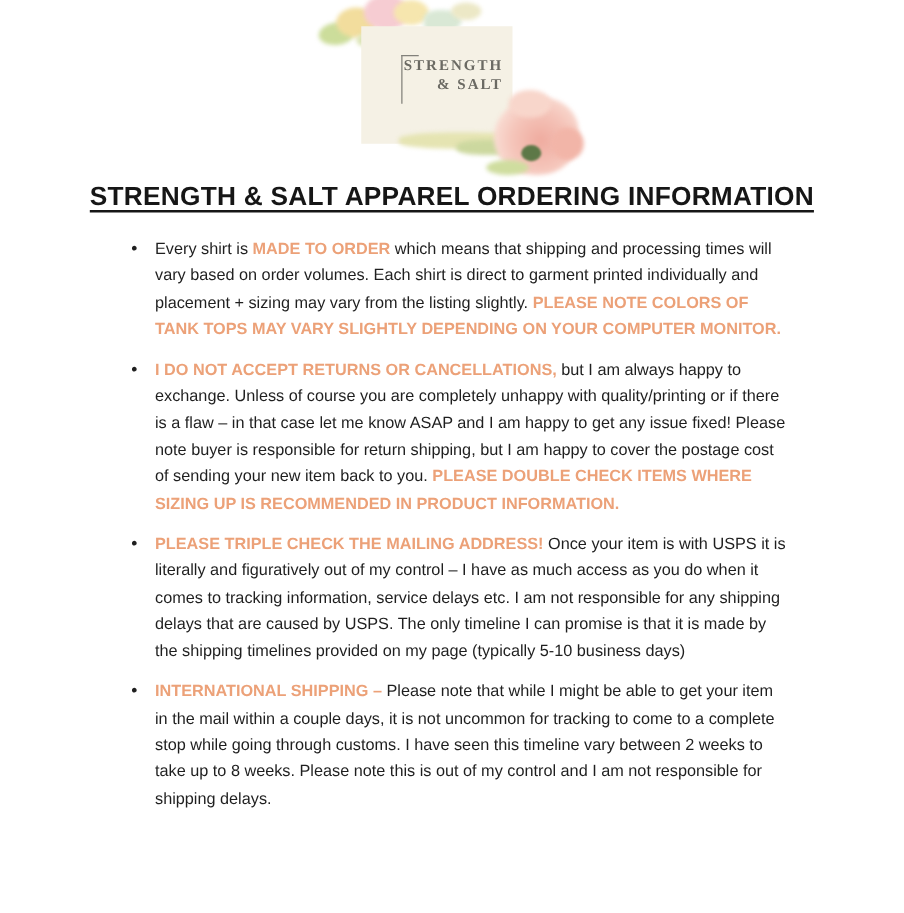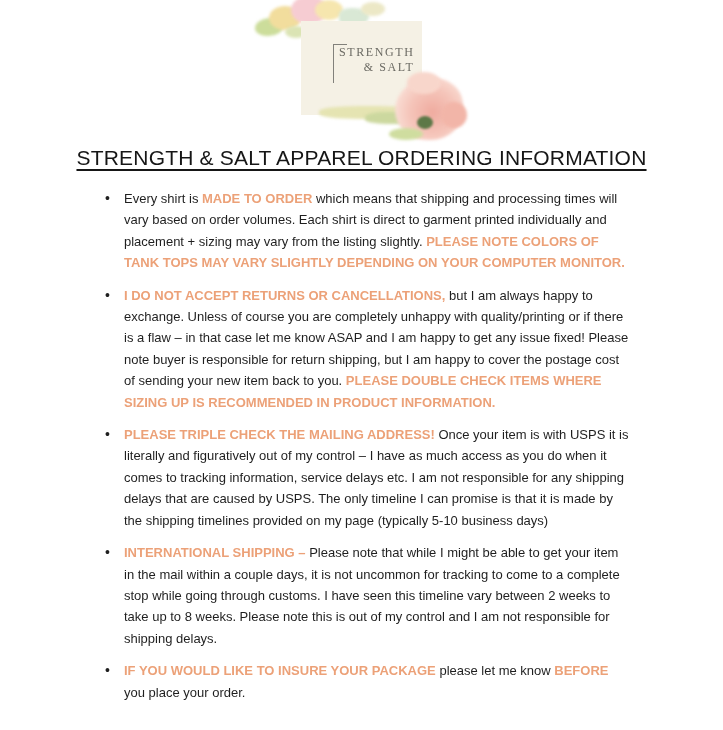--- a/index.html
+++ b/index.html
@@ -12,22 +12,23 @@
     --accent:#eca178;
     --body-ink:#1f1f1f;
     --logo-bg:#f5f1e5;
     --logo-ink:#6b6a63;
   }
   
   .logo-wrap{
     position:relative;width:210px;height:140px;margin:0 auto;
   }
   .logo-square{
-    position:absolute;left:44px;top:21px;width:121px;height:94px;
+    position:absolute;left:32px;top:21px;width:121px;height:94px;
     background:var(--logo-bg);
+    font-weight:bold;
   }
   .blob{position:absolute;filter:blur(1.6px);border-radius:50%;}
   
   .fl-pink1   {left:34px;top:-4px;width:36px;height:28px;background:#f6ccd2;}
   .fl-yellow1 {left:12px;top:6px;width:32px;height:24px;background:#f2dd9d;}
   .fl-yellow2 {left:58px;top:0px;width:28px;height:20px;background:#f6e6ae;}
   .fl-green1  {left:-2px;top:18px;width:28px;height:18px;background:#ccdd9b;border-radius:60% 40% 55% 45%;}
   .fl-mint1   {left:82px;top:8px;width:30px;height:18px;background:#d9e8d5;border-radius:45% 55% 60% 40%;}
   .fl-pale1   {left:104px;top:2px;width:24px;height:14px;background:#ece8c6;}
   .fl-green2  {left:28px;top:26px;width:22px;height:12px;background:#dbe4b4;}
@@ -46,21 +47,21 @@
   }
   .logo-text{
     position:absolute;left:34px;top:24px;width:80px;
     font-family:"Liberation Serif", serif;
     font-size:12px;line-height:15px;letter-spacing:1.6px;
     color:var(--logo-ink);text-align:right;white-space:nowrap;
   }
   
   .doc-title{
     margin:6px auto 0 auto;text-align:center;
-    font-size:21px;font-weight:normal;letter-spacing:0.2px;
+    font-size:21px;font-weight:bold;letter-spacing:0.2px;
     color:#161616;
   }
   .doc-title span{
     text-decoration:underline;
     text-decoration-thickness:2px;
     text-underline-offset:4px;
   }
   
   ul.info-list{
     list-style:none;
@@ -111,14 +112,13 @@
 
 <h1 class="doc-title">
   <span>STRENGTH &amp; SALT APPAREL ORDERING INFORMATION</span>
 </h1>
 
 <ul class="info-list" id="bullet-list">
     <li><span class="">Every shirt is </span><span class="hl">MADE TO ORDER</span><span class=""> which means that shipping and processing times will vary based on order volumes. Each shirt is direct to garment printed individually and placement + sizing may vary from the listing slightly. </span><span class="hl">PLEASE NOTE COLORS OF TANK TOPS MAY VARY SLIGHTLY DEPENDING ON YOUR COMPUTER MONITOR.</span></li>
     <li><span class="hl">I DO NOT ACCEPT RETURNS OR CANCELLATIONS,</span><span class=""> but I am always happy to exchange. Unless of course you are completely unhappy with quality/printing or if there is a flaw – in that case let me know ASAP and I am happy to get any issue fixed! Please note buyer is responsible for return shipping, but I am happy to cover the postage cost of sending your new item back to you. </span><span class="hl">PLEASE DOUBLE CHECK ITEMS WHERE SIZING UP IS RECOMMENDED IN PRODUCT INFORMATION.</span></li>
     <li><span class="hl">PLEASE TRIPLE CHECK THE MAILING ADDRESS!</span><span class=""> Once your item is with USPS it is literally and figuratively out of my control – I have as much access as you do when it comes to tracking information, service delays etc. I am not responsible for any shipping delays that are caused by USPS. The only timeline I can promise is that it is made by the shipping timelines provided on my page (typically 5-10 business days)</span></li>
     <li><span class="hl">INTERNATIONAL SHIPPING – </span><span class="">Please note that while I might be able to get your item in the mail within a couple days, it is not uncommon for tracking to come to a complete stop while going through customs. I have seen this timeline vary between 2 weeks to take up to 8 weeks. Please note this is out of my control and I am not responsible for shipping delays.</span></li>
-    <li><span class="hl">IF YOU WOULD LIKE TO INSURE YOUR PACKAGE</span><span class=""> please let me know </span><span class="hl">BEFORE</span><span class=""> you place your order.</span></li>
   </ul>
 
 </body></html>

